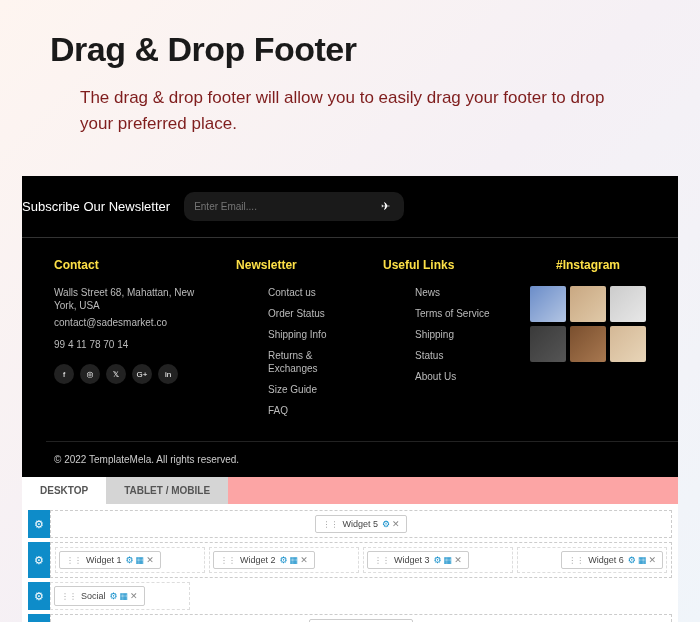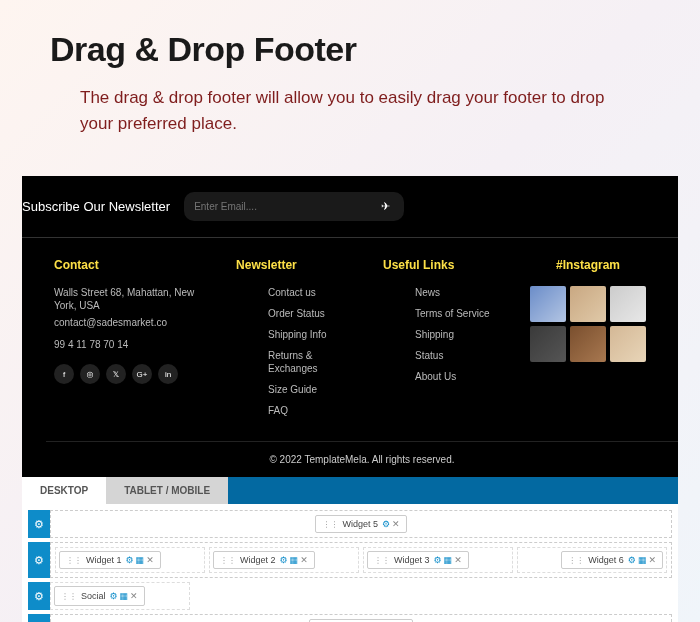--- a/index.html
+++ b/index.html
@@ -22,23 +22,23 @@
 .fcol .phone { margin: 10px 0 14px; }
 .socials { display: flex; gap: 6px; }
 .social { width: 20px; height: 20px; border-radius: 50%; background: #222; display: flex; align-items: center; justify-content: center; font-size: 8px; color: #fff; }
 .insta-grid { display: grid; grid-template-columns: repeat(3, 36px); gap: 4px; }
 .insta-img { width: 36px; height: 36px; background: linear-gradient(135deg,#6b8dc9,#b3c5e3); border-radius: 2px; }
 .insta-img.i2 { background: linear-gradient(135deg,#c9a882,#e0c9a8); }
 .insta-img.i3 { background: linear-gradient(135deg,#ccc,#e8e8e8); }
 .insta-img.i4 { background: linear-gradient(135deg,#3a3a3a,#555); }
 .insta-img.i5 { background: linear-gradient(135deg,#7a4f2e,#a87850); }
 .insta-img.i6 { background: linear-gradient(135deg,#d4b896,#e8d5b8); }
-.copyright { text-align: center; padding: 12px 8px; font-size: 10px; color: #ccc; border-top: 1px solid #222; margin-left: 24px; }
+.copyright { padding: 12px 8px; font-size: 10px; color: #ccc; border-top: 1px solid #222; margin-left: 24px; }
 .builder { margin: 0 22px; background: #fff; }
-.tabs { display: flex; background: #0369a1; }
+.tabs { display: flex; background: #fca5a5; }
 .tab { padding: 8px 18px; font-size: 10px; font-weight: 600; color: #555; cursor: pointer; background: #d5d5d5; }
 .tab.active { background: #fff; }
 .builder-area { padding: 6px; }
 .brow { display: flex; gap: 0; margin-bottom: 4px; align-items: stretch; }
 .brow-handle { width: 22px; background: #0e8cc9; display: flex; align-items: center; justify-content: center; color: #fff; font-size: 11px; }
 .brow-content { flex: 1; border: 1px dashed #ccc; padding: 4px; display: flex; gap: 4px; min-height: 28px; }
 .brow-content.center { justify-content: center; }
 .slot { flex: 1; border: 1px dashed #ddd; padding: 3px; display: flex; }
 .widget-chip { display: inline-flex; align-items: center; gap: 4px; background: #fff; border: 1px solid #ccc; padding: 3px 6px; font-size: 9px; color: #444; border-radius: 2px; }
 .widget-chip .drag { color: #999; font-size: 8px; }

